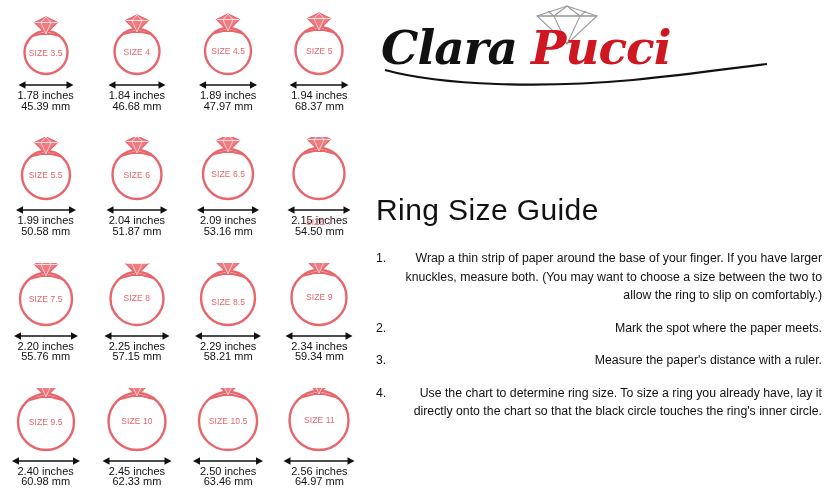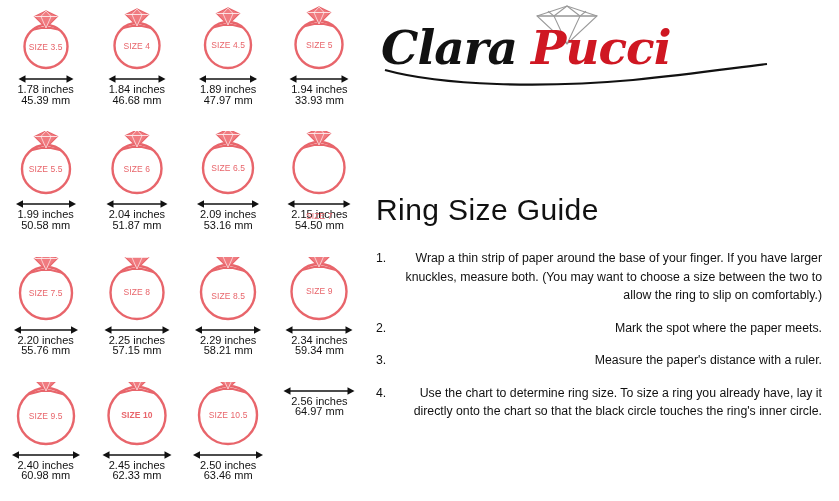--- a/index.html
+++ b/index.html
@@ -31,21 +31,21 @@
     display: grid;
     grid-template-columns: repeat(4, 1fr);
     grid-template-rows: repeat(4, 1fr);
   }
   .cell {
     position: relative;
     display: flex;
     flex-direction: column;
     align-items: center;
     justify-content: flex-start;
-    padding-top: 6px;
+    padding-top: 12px;
   }
   .ring-wrap {
     position: relative;
     width: 74px;
     height: 64px;
   }
   .ring-wrap svg {
     display: block;
   }
   .ring-label {
@@ -231,21 +231,21 @@
           </svg>
           <div class="ring-label" style="top: 33.5px;">SIZE 5</div>
         </div>
         <div class="arrow"><svg width="72" height="12" viewBox="0 0 72 12">
             <line x1="11.5" y1="6" x2="60.5" y2="6" stroke="#111" stroke-width="1.6"></line>
             <path d="M6.5 6 L13.5 2.2 L13.5 9.8 Z" fill="#111"></path>
             <path d="M65.5 6 L58.5 2.2 L58.5 9.8 Z" fill="#111"></path>
           </svg></div>
         <div class="meas">
           <div>1.94 inches</div>
-          <div>33.93 mm</div>
+          <div>68.37 mm</div>
         </div>
       </div>
       <div class="cell">
         <div class="ring-wrap">
           <svg width="74" height="64" viewBox="0 0 74 64">
             <circle cx="37" cy="38" r="24" fill="none" stroke="#e8656b" stroke-width="2.4"></circle>
             <path d="M22.12 19.28 L32 17 L42 17 L51.879999999999995 19.28" fill="none" stroke="#e8656b" stroke-width="2.2"></path>
             <path d="M25.5 5.5 L37 0 L48.5 5.5 L37 17 Z" fill="#f07b80" stroke="#e8656b" stroke-width="1.2"></path>
             <path d="M25.5 5.5 L48.5 5.5" stroke="#ffffff" stroke-width="0.9" opacity="0.85"></path>
             <path d="M31.94 5.5 L37 17" stroke="#ffffff" stroke-width="0.8" opacity="0.8"></path>
@@ -452,21 +452,21 @@
         <div class="ring-wrap">
           <svg width="74" height="64" viewBox="0 0 74 64">
             <circle cx="37" cy="33.5" r="28.5" fill="none" stroke="#e8656b" stroke-width="2.4"></circle>
             <path d="M19.330000000000002 11.27 L32 8 L42 8 L54.67 11.27" fill="none" stroke="#e8656b" stroke-width="2.2"></path>
             <path d="M25.5 -3.5 L37 -9 L48.5 -3.5 L37 8 Z" fill="#f07b80" stroke="#e8656b" stroke-width="1.2"></path>
             <path d="M25.5 -3.5 L48.5 -3.5" stroke="#ffffff" stroke-width="0.9" opacity="0.85"></path>
             <path d="M31.94 -3.5 L37 8" stroke="#ffffff" stroke-width="0.8" opacity="0.8"></path>
             <path d="M42.06 -3.5 L37 8" stroke="#ffffff" stroke-width="0.8" opacity="0.8"></path>
             <path d="M31.94 -3.5 L37 -9 L42.06 -3.5" fill="none" stroke="#ffffff" stroke-width="0.8" opacity="0.8"></path>
           </svg>
-          <div class="ring-label" style="top: 28.5px; font-weight: bold;">SIZE 10</div>
+          <div class="ring-label" style="top: 28.5px;">SIZE 10</div>
         </div>
         <div class="arrow"><svg width="72" height="12" viewBox="0 0 72 12">
             <line x1="6.5" y1="6" x2="65.5" y2="6" stroke="#111" stroke-width="1.6"></line>
             <path d="M1.5 6 L8.5 2.2 L8.5 9.8 Z" fill="#111"></path>
             <path d="M70.5 6 L63.5 2.2 L63.5 9.8 Z" fill="#111"></path>
           </svg></div>
         <div class="meas">
           <div>2.45 inches</div>
           <div>62.33 mm</div>
         </div>
@@ -488,20 +488,32 @@
             <line x1="6" y1="6" x2="66" y2="6" stroke="#111" stroke-width="1.6"></line>
             <path d="M1 6 L8 2.2 L8 9.8 Z" fill="#111"></path>
             <path d="M71 6 L64 2.2 L64 9.8 Z" fill="#111"></path>
           </svg></div>
         <div class="meas">
           <div>2.50 inches</div>
           <div>63.46 mm</div>
         </div>
       </div>
       <div class="cell">
+        <div class="ring-wrap">
+          <svg width="74" height="64" viewBox="0 0 74 64">
+            <circle cx="37" cy="32.5" r="29.5" fill="none" stroke="#e8656b" stroke-width="2.4"></circle>
+            <path d="M18.71 9.489999999999998 L32 6 L42 6 L55.29 9.489999999999998" fill="none" stroke="#e8656b" stroke-width="2.2"></path>
+            <path d="M25.5 -5.5 L37 -11 L48.5 -5.5 L37 6 Z" fill="#f07b80" stroke="#e8656b" stroke-width="1.2"></path>
+            <path d="M25.5 -5.5 L48.5 -5.5" stroke="#ffffff" stroke-width="0.9" opacity="0.85"></path>
+            <path d="M31.94 -5.5 L37 6" stroke="#ffffff" stroke-width="0.8" opacity="0.8"></path>
+            <path d="M42.06 -5.5 L37 6" stroke="#ffffff" stroke-width="0.8" opacity="0.8"></path>
+            <path d="M31.94 -5.5 L37 -11 L42.06 -5.5" fill="none" stroke="#ffffff" stroke-width="0.8" opacity="0.8"></path>
+          </svg>
+          <div class="ring-label" style="top: 27.5px;">SIZE 11</div>
+        </div>
         <div class="arrow"><svg width="72" height="12" viewBox="0 0 72 12">
             <line x1="5.5" y1="6" x2="66.5" y2="6" stroke="#111" stroke-width="1.6"></line>
             <path d="M0.5 6 L7.5 2.2 L7.5 9.8 Z" fill="#111"></path>
             <path d="M71.5 6 L64.5 2.2 L64.5 9.8 Z" fill="#111"></path>
           </svg></div>
         <div class="meas">
           <div>2.56 inches</div>
           <div>64.97 mm</div>
         </div>
       </div>

